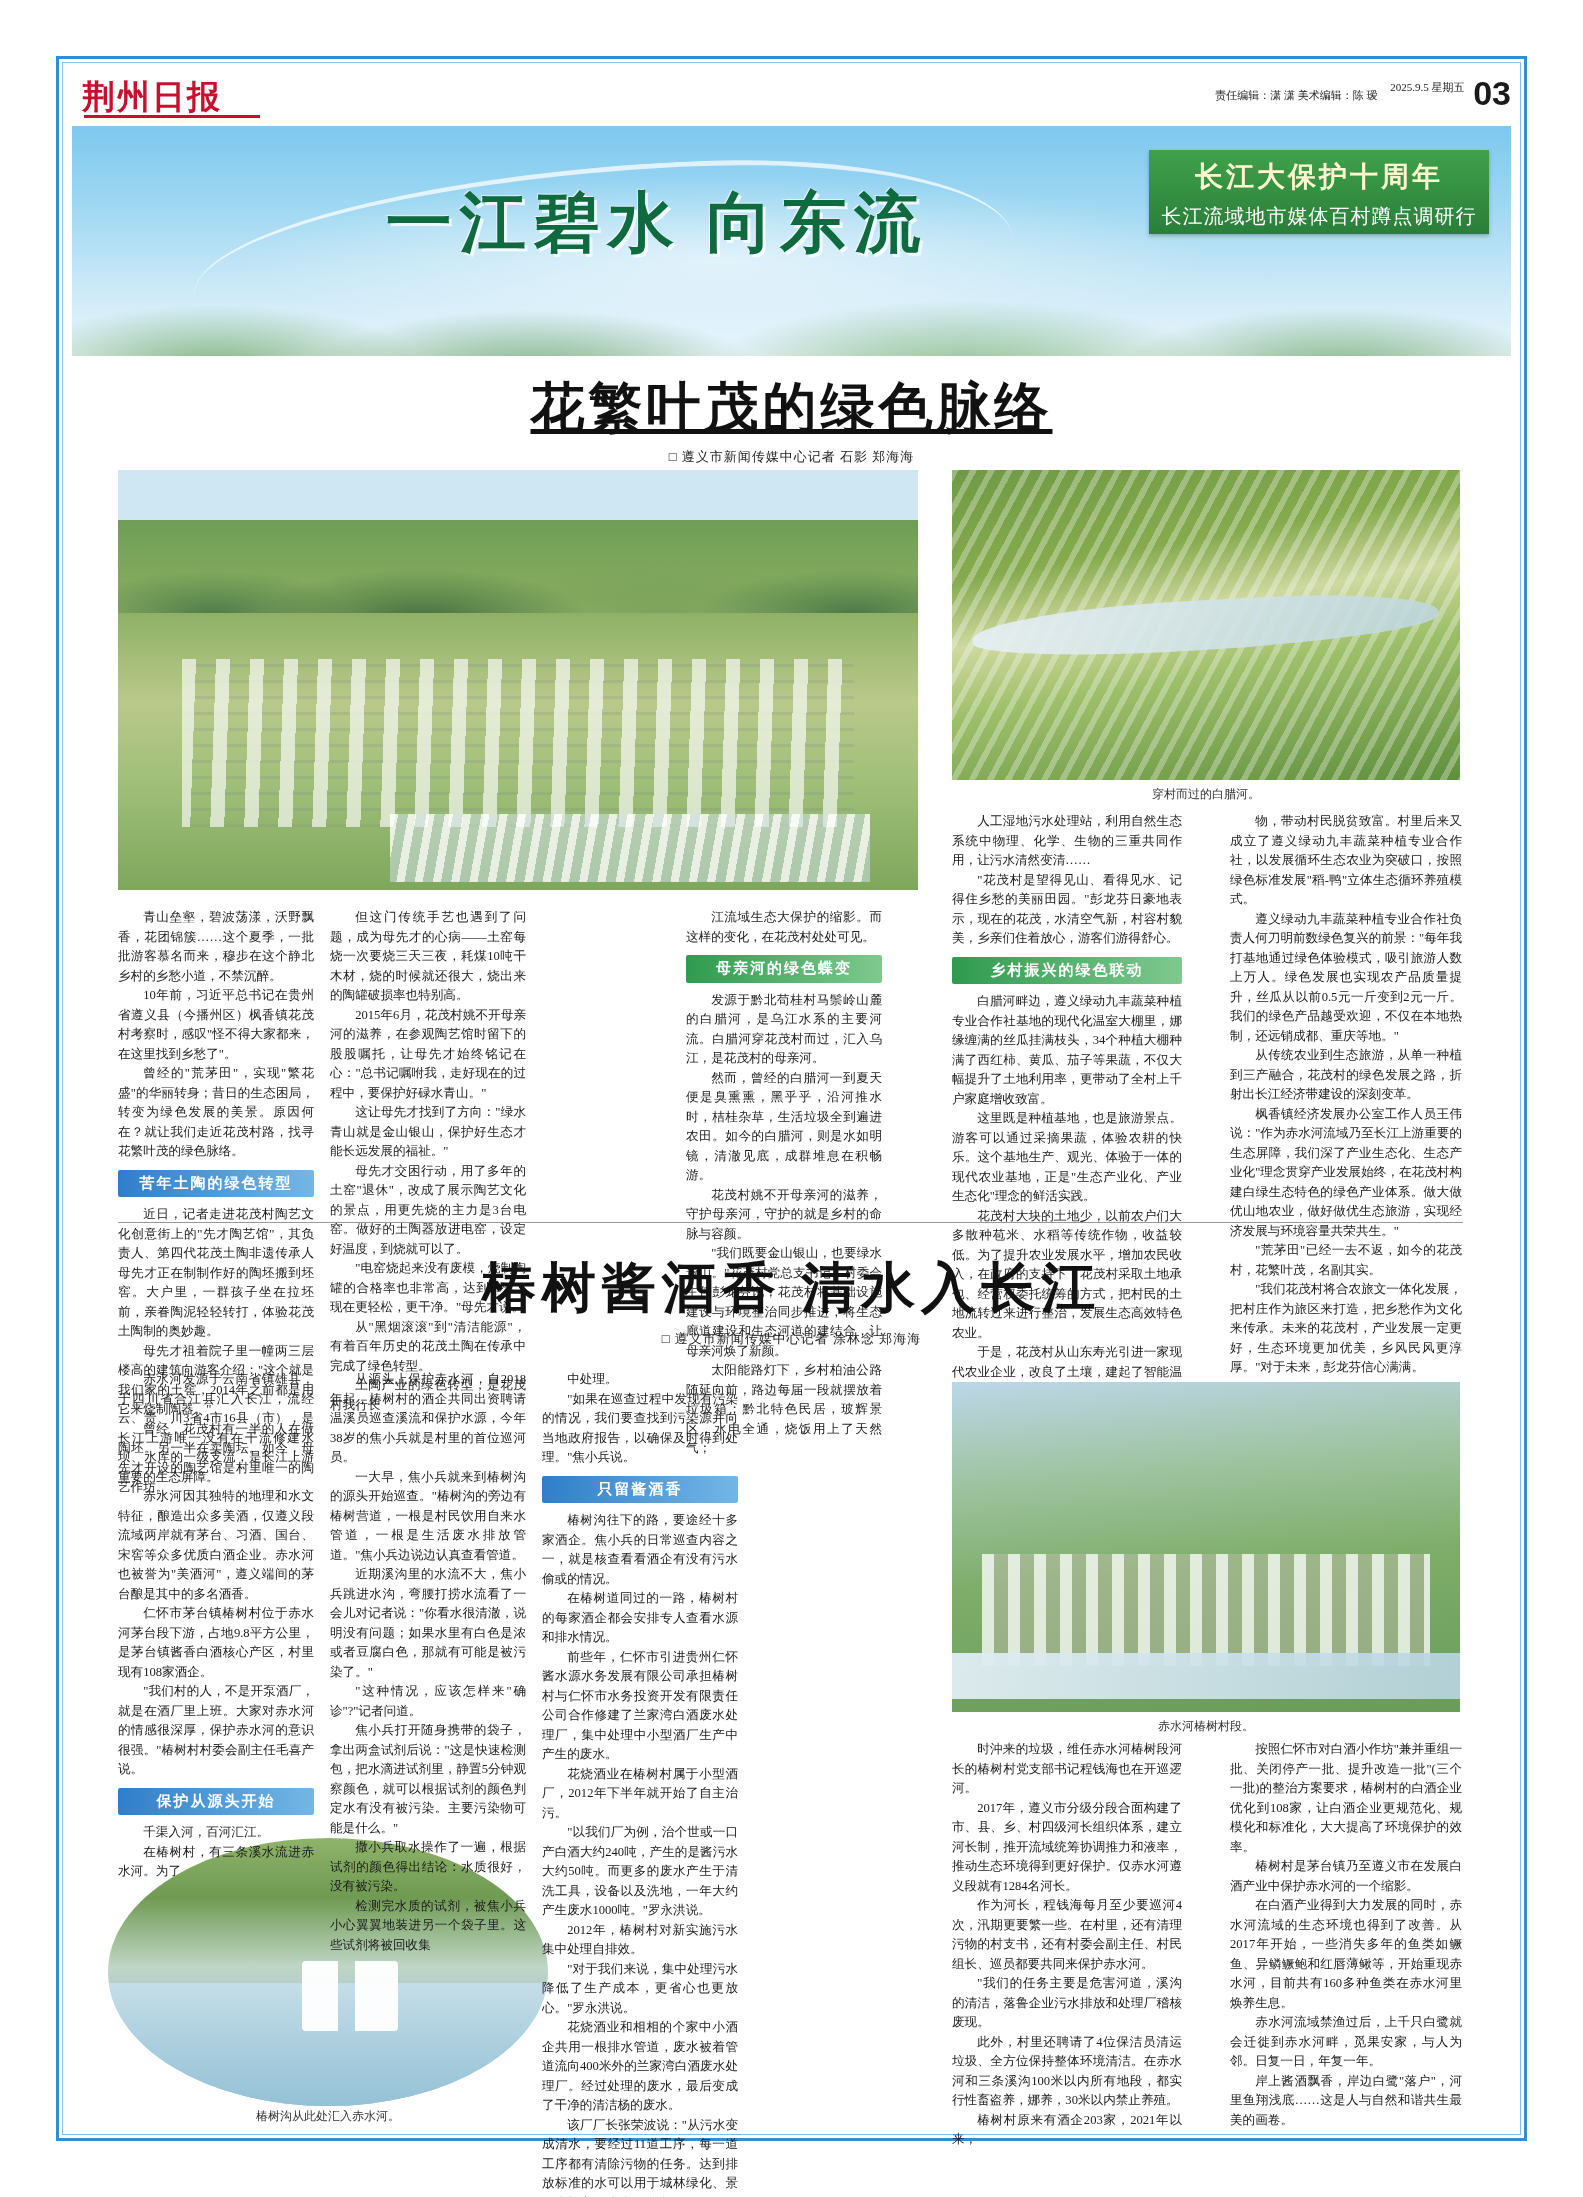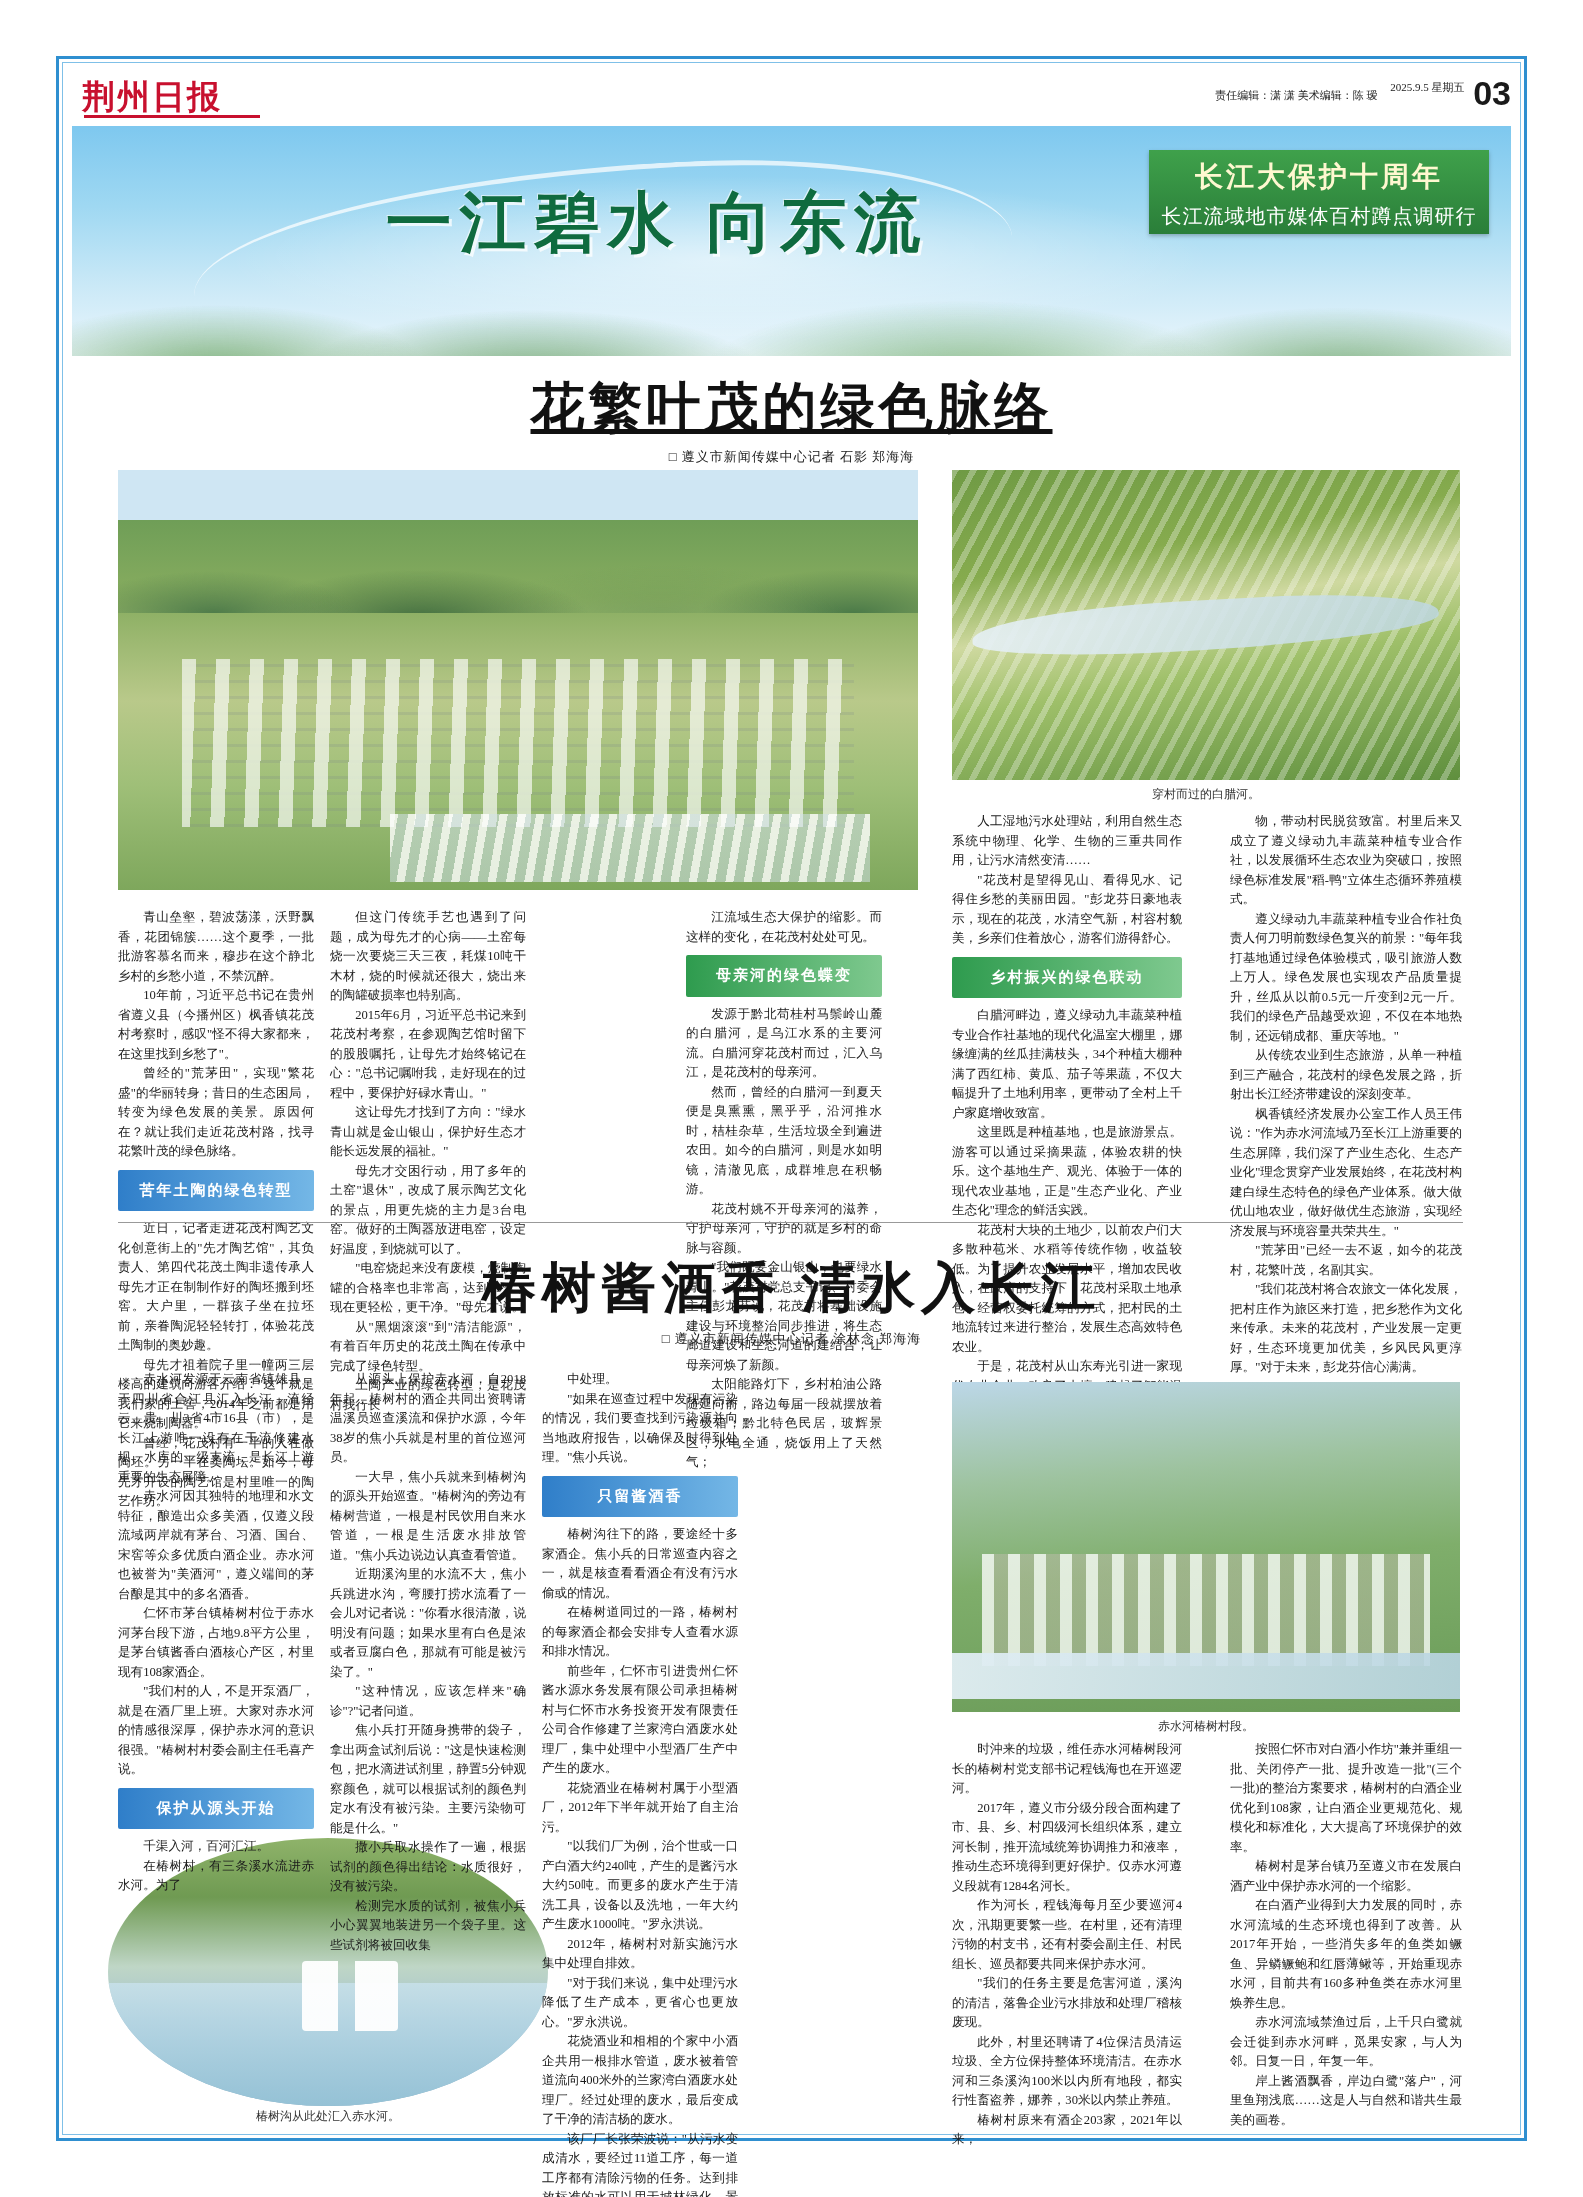--- a/index.html
+++ b/index.html
@@ -234,21 +234,21 @@
     font-family: "Liberation Serif", serif;
   }
   .col p { margin: 0 0 0 0; text-indent: 2em; }
   .subhead {
     display: block;
     background: linear-gradient(90deg,#2f7ec9,#74b7e6);
     color: #fff;
     font-size: 15px;
     font-weight: bold;
     letter-spacing: 2px;
-    padding: 11px 10px;
+    padding: 4px 10px;
     margin: 8px 0 8px 0;
     border-radius: 2px;
     text-indent: 0;
     text-align: center;
     font-family: "Liberation Serif", serif;
   }
   .subhead.green {
     background: linear-gradient(90deg,#2e9b4e,#7fc98f);
   }
   .quote { text-indent: 2em; }
@@ -357,21 +357,21 @@
     <p>10年前，习近平总书记在贵州省遵义县（今播州区）枫香镇花茂村考察时，感叹"怪不得大家都来，在这里找到乡愁了"。</p>
     <p>曾经的"荒茅田"，实现"繁花盛"的华丽转身；昔日的生态困局，转变为绿色发展的美景。原因何在？就让我们走近花茂村路，找寻花繁叶茂的绿色脉络。</p>
     <span class="subhead">苦年土陶的绿色转型</span>
     <p>近日，记者走进花茂村陶艺文化创意街上的"先才陶艺馆"，其负责人、第四代花茂土陶非遗传承人母先才正在制制作好的陶坯搬到坯窖。大户里，一群孩子坐在拉坯前，亲眷陶泥轻轻转打，体验花茂土陶制的奥妙趣。</p>
     <p>母先才祖着院子里一幢两三层楼高的建筑向游客介绍："这个就是我们家的土窖，2014年之前都是用它来烧制陶器。"</p>
     <p>曾经，花茂村有一半的人在做陶坯。另一半在卖陶坛。如今，母先才开设的陶艺馆是村里唯一的陶艺作坊。</p>
   </div>
 
   <div class="col" style="left:330px; top:908px; width:196px; height:305px;">
     <p>但这门传统手艺也遇到了问题，成为母先才的心病——土窑每烧一次要烧三天三夜，耗煤10吨干木材，烧的时候就还很大，烧出来的陶罐破损率也特别高。</p>
-    <p>2015年6月，习近平总书记来到花茂村考察，在参观陶艺馆时留下的股股嘱托，让母先才始终铭记在心："总书记嘱咐我，走好现在的过程中，要保护好碌水青山。"</p>
+    <p>2015年6月，花茂村姚不开母亲河的滋养，在参观陶艺馆时留下的股股嘱托，让母先才始终铭记在心："总书记嘱咐我，走好现在的过程中，要保护好碌水青山。"</p>
     <p>这让母先才找到了方向："绿水青山就是金山银山，保护好生态才能长远发展的福祉。"</p>
     <p>母先才交困行动，用了多年的土窑"退休"，改成了展示陶艺文化的景点，用更先烧的主力是3台电窑。做好的土陶器放进电窑，设定好温度，到烧就可以了。</p>
     <p>"电窑烧起来没有废模，烧制陶罐的合格率也非常高，达到99%，现在更轻松，更干净。"母先才说。</p>
     <p>从"黑烟滚滚"到"清洁能源"，有着百年历史的花茂土陶在传承中完成了绿色转型。</p>
     <p>土陶产业的绿色转型，是花茂村我行长</p>
   </div>
 
   <div class="col" style="left:630px; top:888px; width:290px; height:60px;">
     <p style="text-align:center; text-indent:0; font-size:12px;"></p>
   </div>

